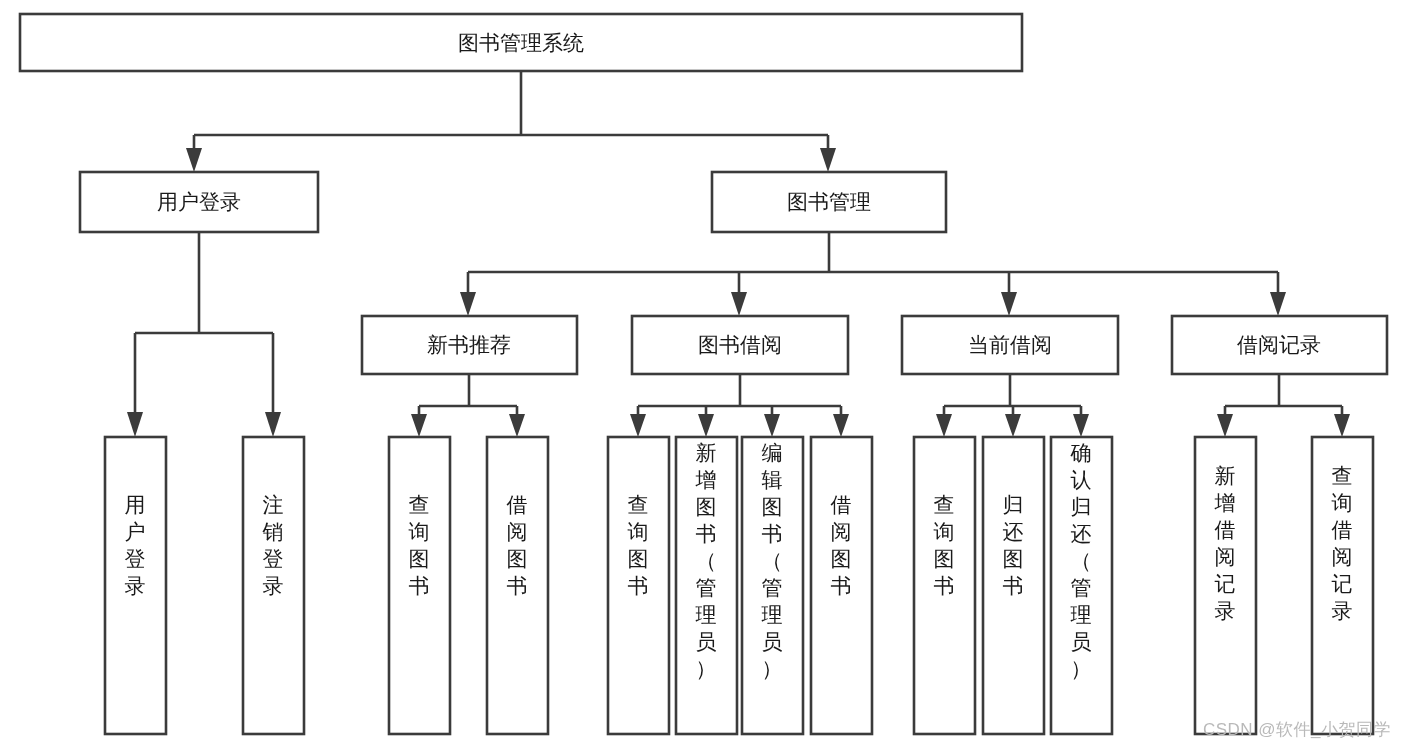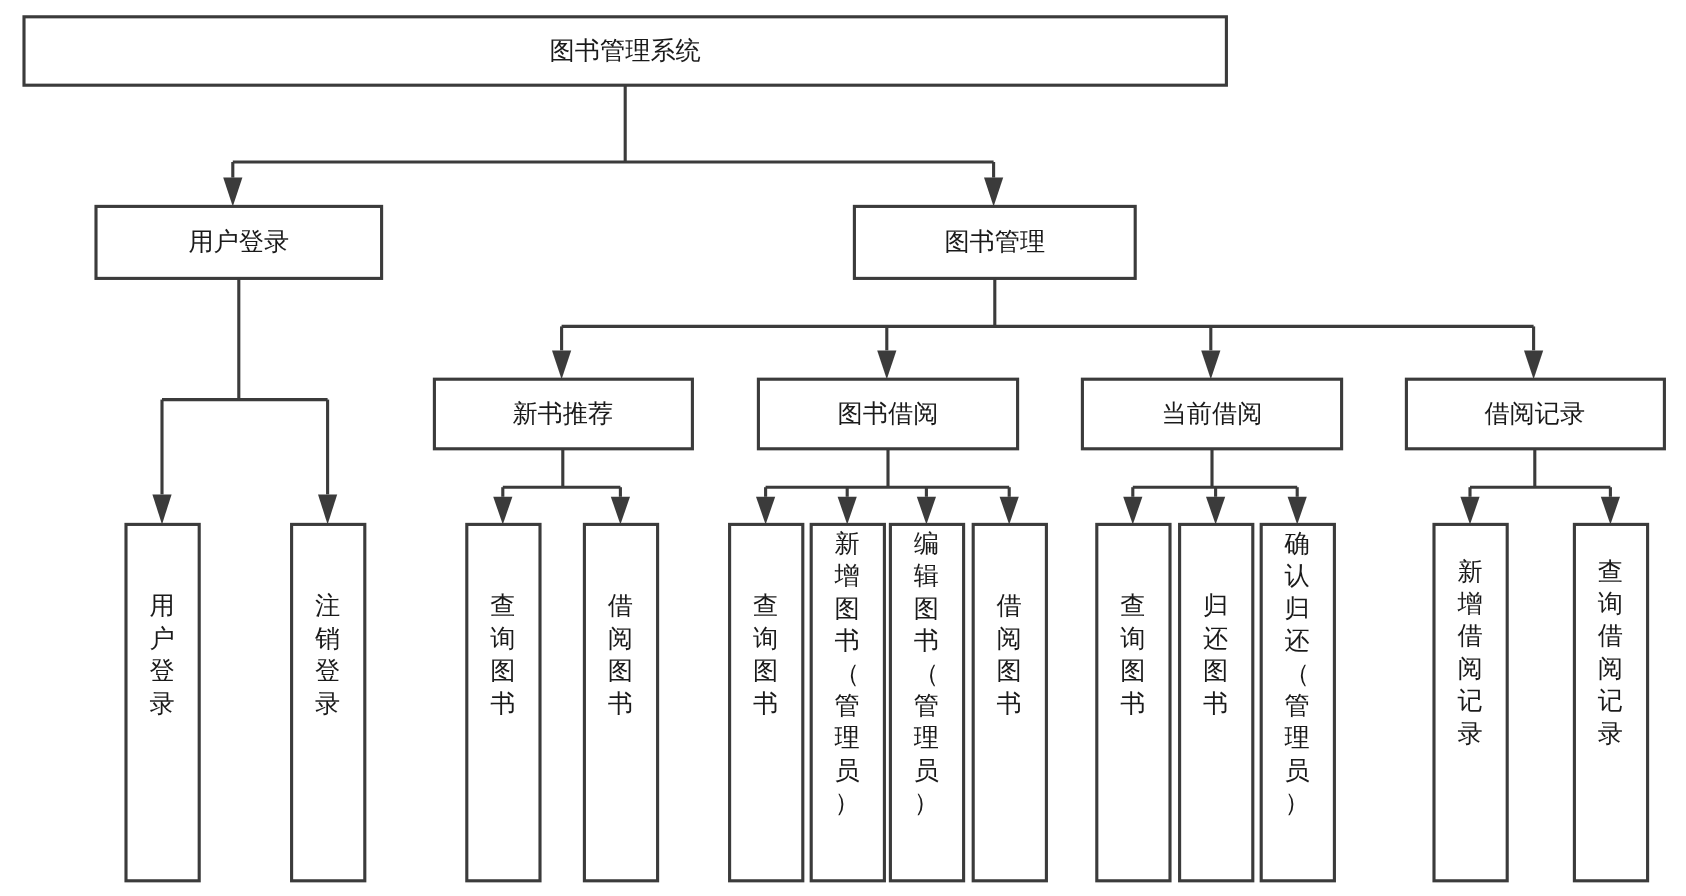--- a/index.html
+++ b/index.html
@@ -212,13 +212,14 @@
     <g>
       <rect class="node-box" x="1195" y="437" width="61" height="297"></rect>
       <text class="node-label-v" x="1225" y="483"><tspan x="1225" dy="0">新</tspan><tspan x="1225" dy="27">增</tspan><tspan x="1225" dy="27">借</tspan><tspan x="1225" dy="27">阅</tspan><tspan x="1225" dy="27">记</tspan><tspan x="1225" dy="27">录</tspan></text>
     </g>
     <g>
       <rect class="node-box" x="1312" y="437" width="61" height="297"></rect>
       <text class="node-label-v" x="1342" y="483"><tspan x="1342" dy="0">查</tspan><tspan x="1342" dy="27">询</tspan><tspan x="1342" dy="27">借</tspan><tspan x="1342" dy="27">阅</tspan><tspan x="1342" dy="27">记</tspan><tspan x="1342" dy="27">录</tspan></text>
     </g>
   </svg>
 
+  <div class="watermark">CSDN @软件_小贺同学</div>
 </div>
 
 </body></html>

